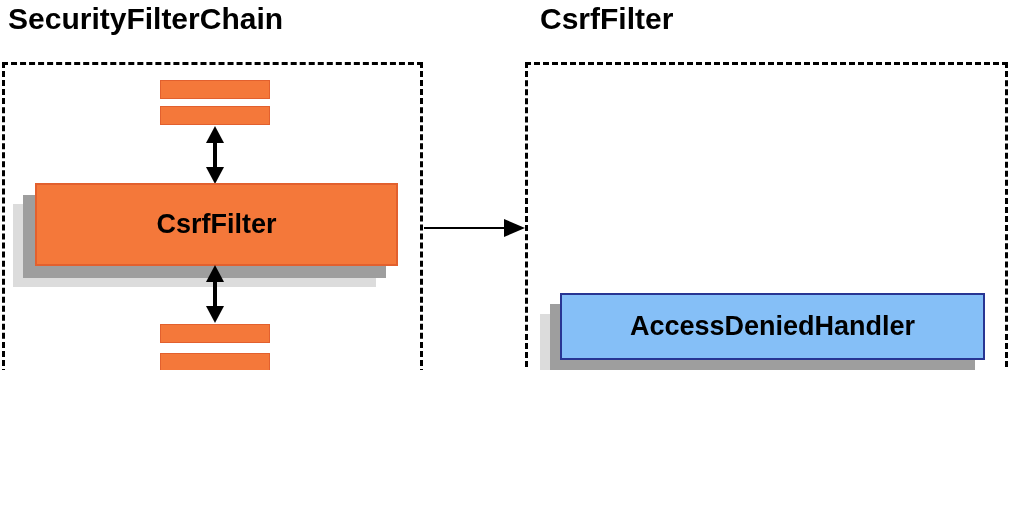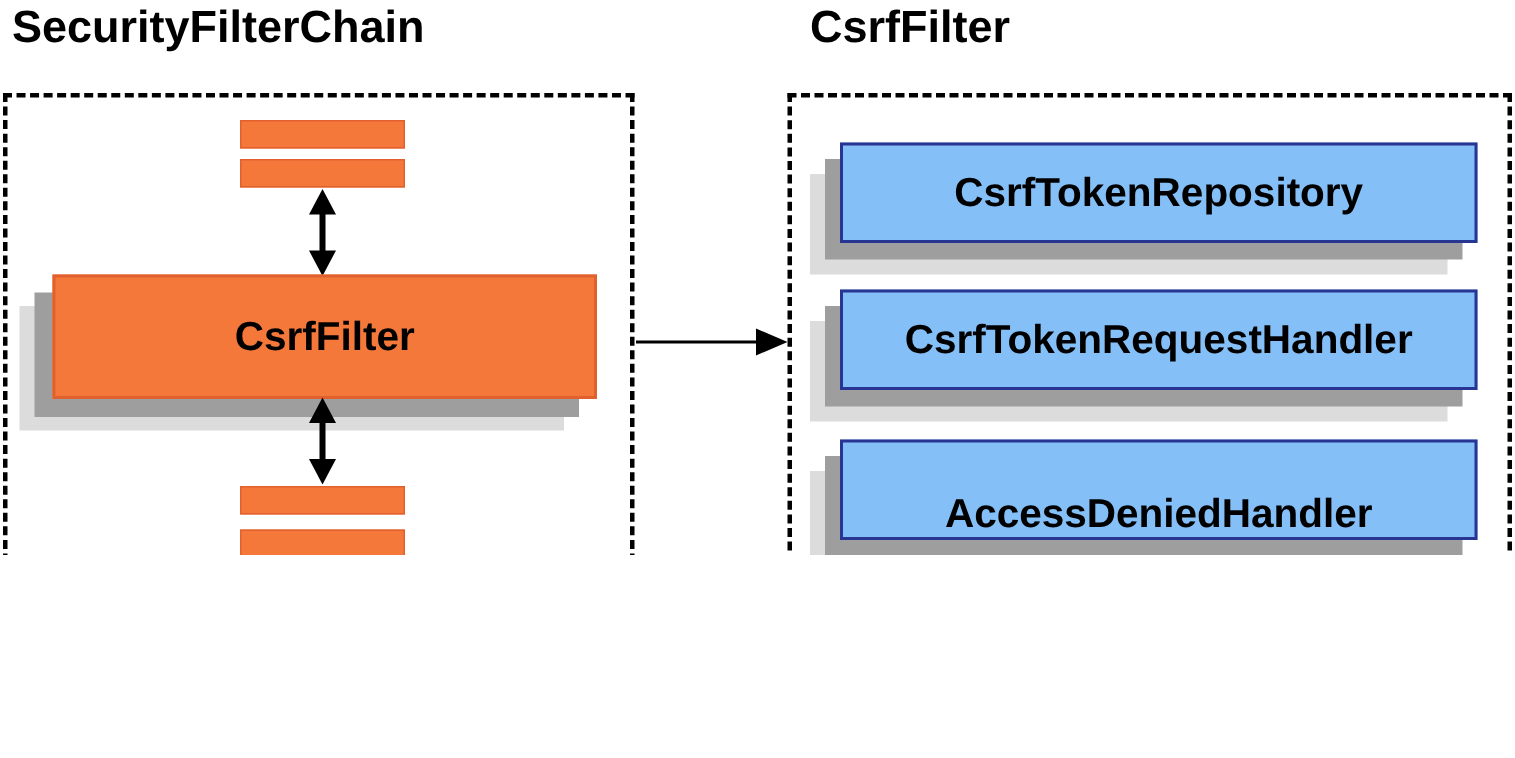--- a/index.html
+++ b/index.html
@@ -76,21 +76,21 @@
                 -20px 21px 0 0 var(--shadow-light);
     display: flex;
     align-items: center;
     justify-content: center;
     font-size: 27px;
     font-weight: bold;
     white-space: nowrap;
   }
   .comp-1 { top: 30px; }
   .comp-2 { top: 128px; }
-  .comp-3 { top: 228px; align-items: flex-end; }
+  .comp-3 { top: 228px; }
   .comp-4 { top: 326px; }
 
   .arrow-svg { position: absolute; display: block; }
   .varrow-1 { left: 200px; top: 61px; }
   .varrow-2 { left: 200px; top: 200px; }
   .flow-arrow { left: 424px; top: 218px; }
 </style>
 </head>
 <body>
 
@@ -125,27 +125,21 @@
     <div class="filter-bar" style="left:155px; top:288px;"></div>
   </div>
 
   <svg class="arrow-svg flow-arrow" width="101" height="20" viewBox="0 0 101 20">
     <line x1="0" y1="10" x2="80" y2="10" stroke="#000" stroke-width="2"></line>
     <polygon points="80,1 101,10 80,19" fill="#000"></polygon>
   </svg>
 
   <div class="dashed-panel panel-right">
 
-    <div class="component-box comp-1">
-      <span>CsrfTokenRepository</span>
-    </div>
 
-    <div class="component-box comp-2">
-      <span>CsrfTokenRequestHandler</span>
-    </div>
 
     <div class="component-box comp-3">
       <span>AccessDeniedHandler</span>
     </div>
 
   </div>
 
 </div>
 
 </body></html>

